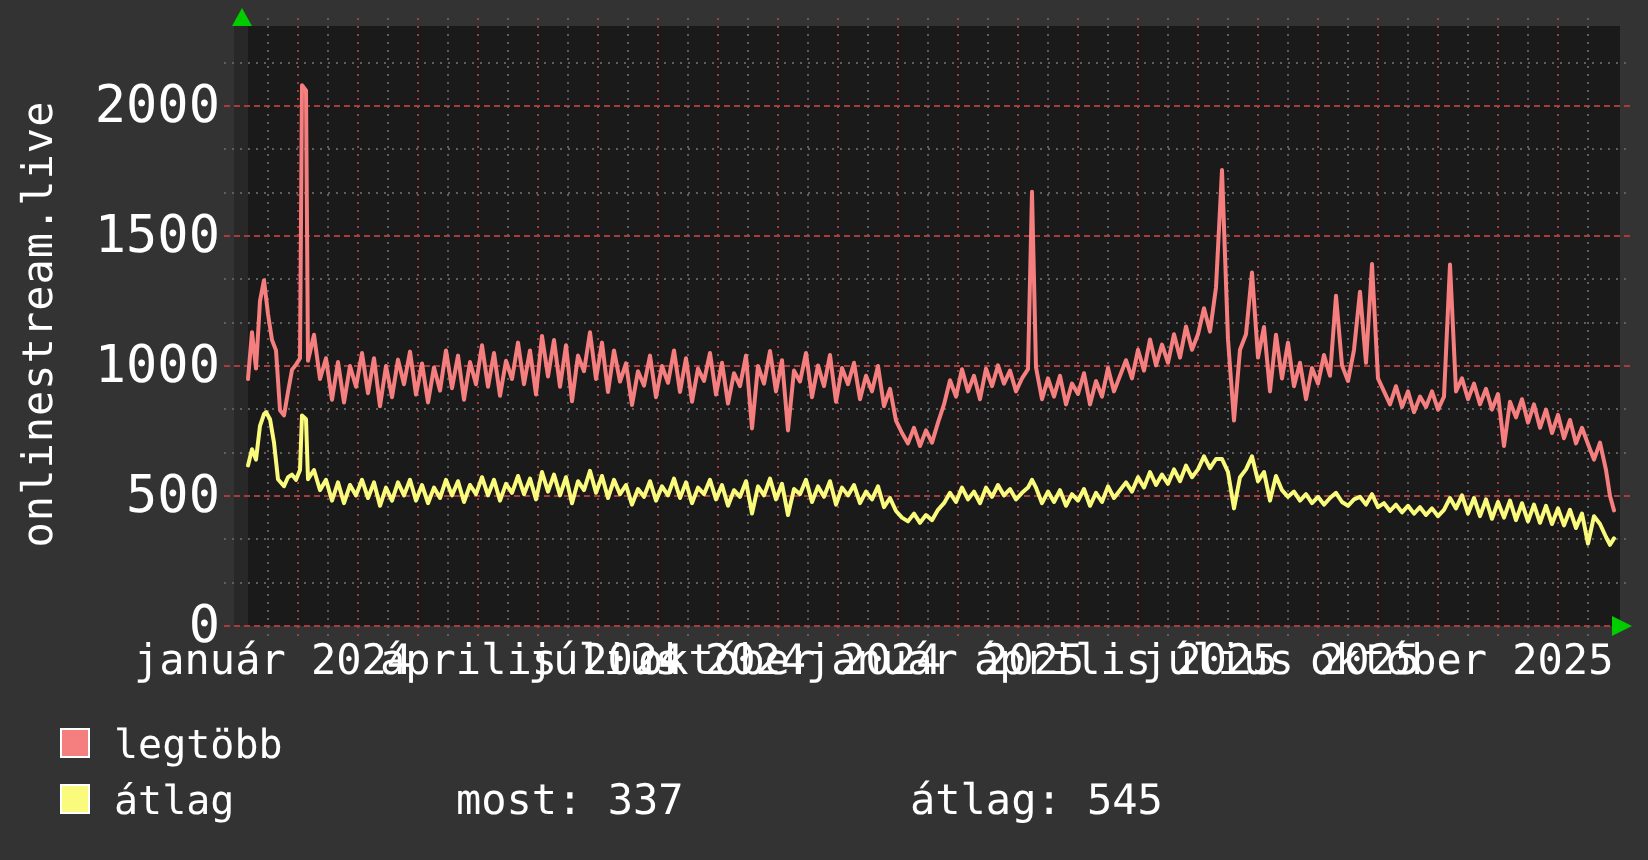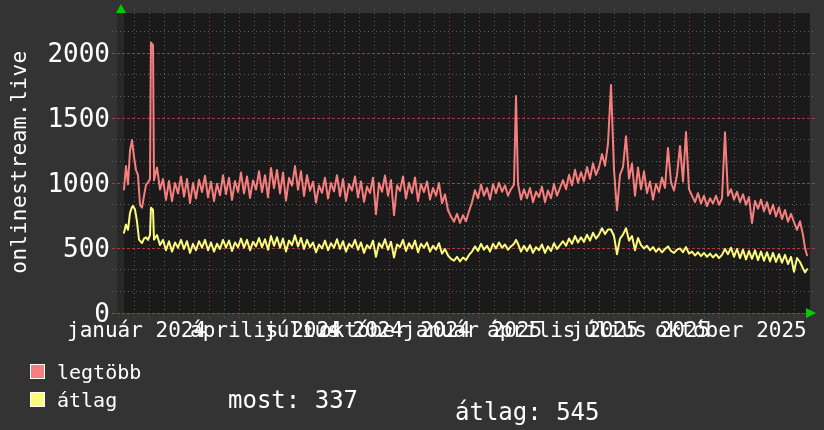--- a/index.html
+++ b/index.html
@@ -6,21 +6,21 @@
   .canvas{position:relative;width:824px;height:430px;background:#333333;
           font-family:"DejaVu Sans Mono","Liberation Mono",monospace;color:#ffffff;overflow:hidden;}
   .vtitle-anchor{position:absolute;left:19px;top:162px;width:0;height:0;}
   .vtitle{position:absolute;transform:translate(-50%,-50%) rotate(-90deg);white-space:nowrap;
           font-size:21px;letter-spacing:0.5px;}
   svg{position:absolute;left:0;top:0;}
   .ytick{position:absolute;left:0;width:110px;text-align:right;font-size:26px;line-height:22px;height:22px;}
   .xtick{position:absolute;top:319px;white-space:pre;font-size:21px;line-height:22px;}
   .legend-swatch{position:absolute;width:13px;height:13px;border:1.5px solid #ffffff;}
   .legend-label{position:absolute;font-size:20px;line-height:22px;white-space:pre;}
-  .stat{position:absolute;font-size:24px;line-height:22px;white-space:pre;text-align:right;}
+  .stat{position:absolute;font-size:21px;line-height:22px;white-space:pre;text-align:right;}
 </style>
 </head>
 <body>
 
 <div class="canvas">
   <div class="vtitle-anchor">
     <div class="vtitle">onlinestream.live</div>
   </div>
 
   <svg id="plot-svg" width="824" height="430">
@@ -109,14 +109,14 @@
       <div class="xtick" style="left: 655px;">október 2025</div>
     </div>
 
   <div class="legend-swatch" id="sw0" style="left: 30px; top: 364px; background: rgb(245, 126, 126);"></div>
   <div class="legend-label" style="left:57px;top:361px;">legtöbb</div>
 
   <div class="legend-swatch" id="sw1" style="left: 30px; top: 392px; background: rgb(250, 250, 125);"></div>
   <div class="legend-label" style="left:57px;top:389px;">átlag</div>
 
   <div class="stat" style="left:228px;top:389px;">most: 337</div>
-  <div class="stat" style="left:455px;top:389px;margin-top:12px;">átlag: 545</div>
+  <div class="stat" style="left:455px;top:389px;">átlag: 545</div>
 </div>
 
 </body></html>

